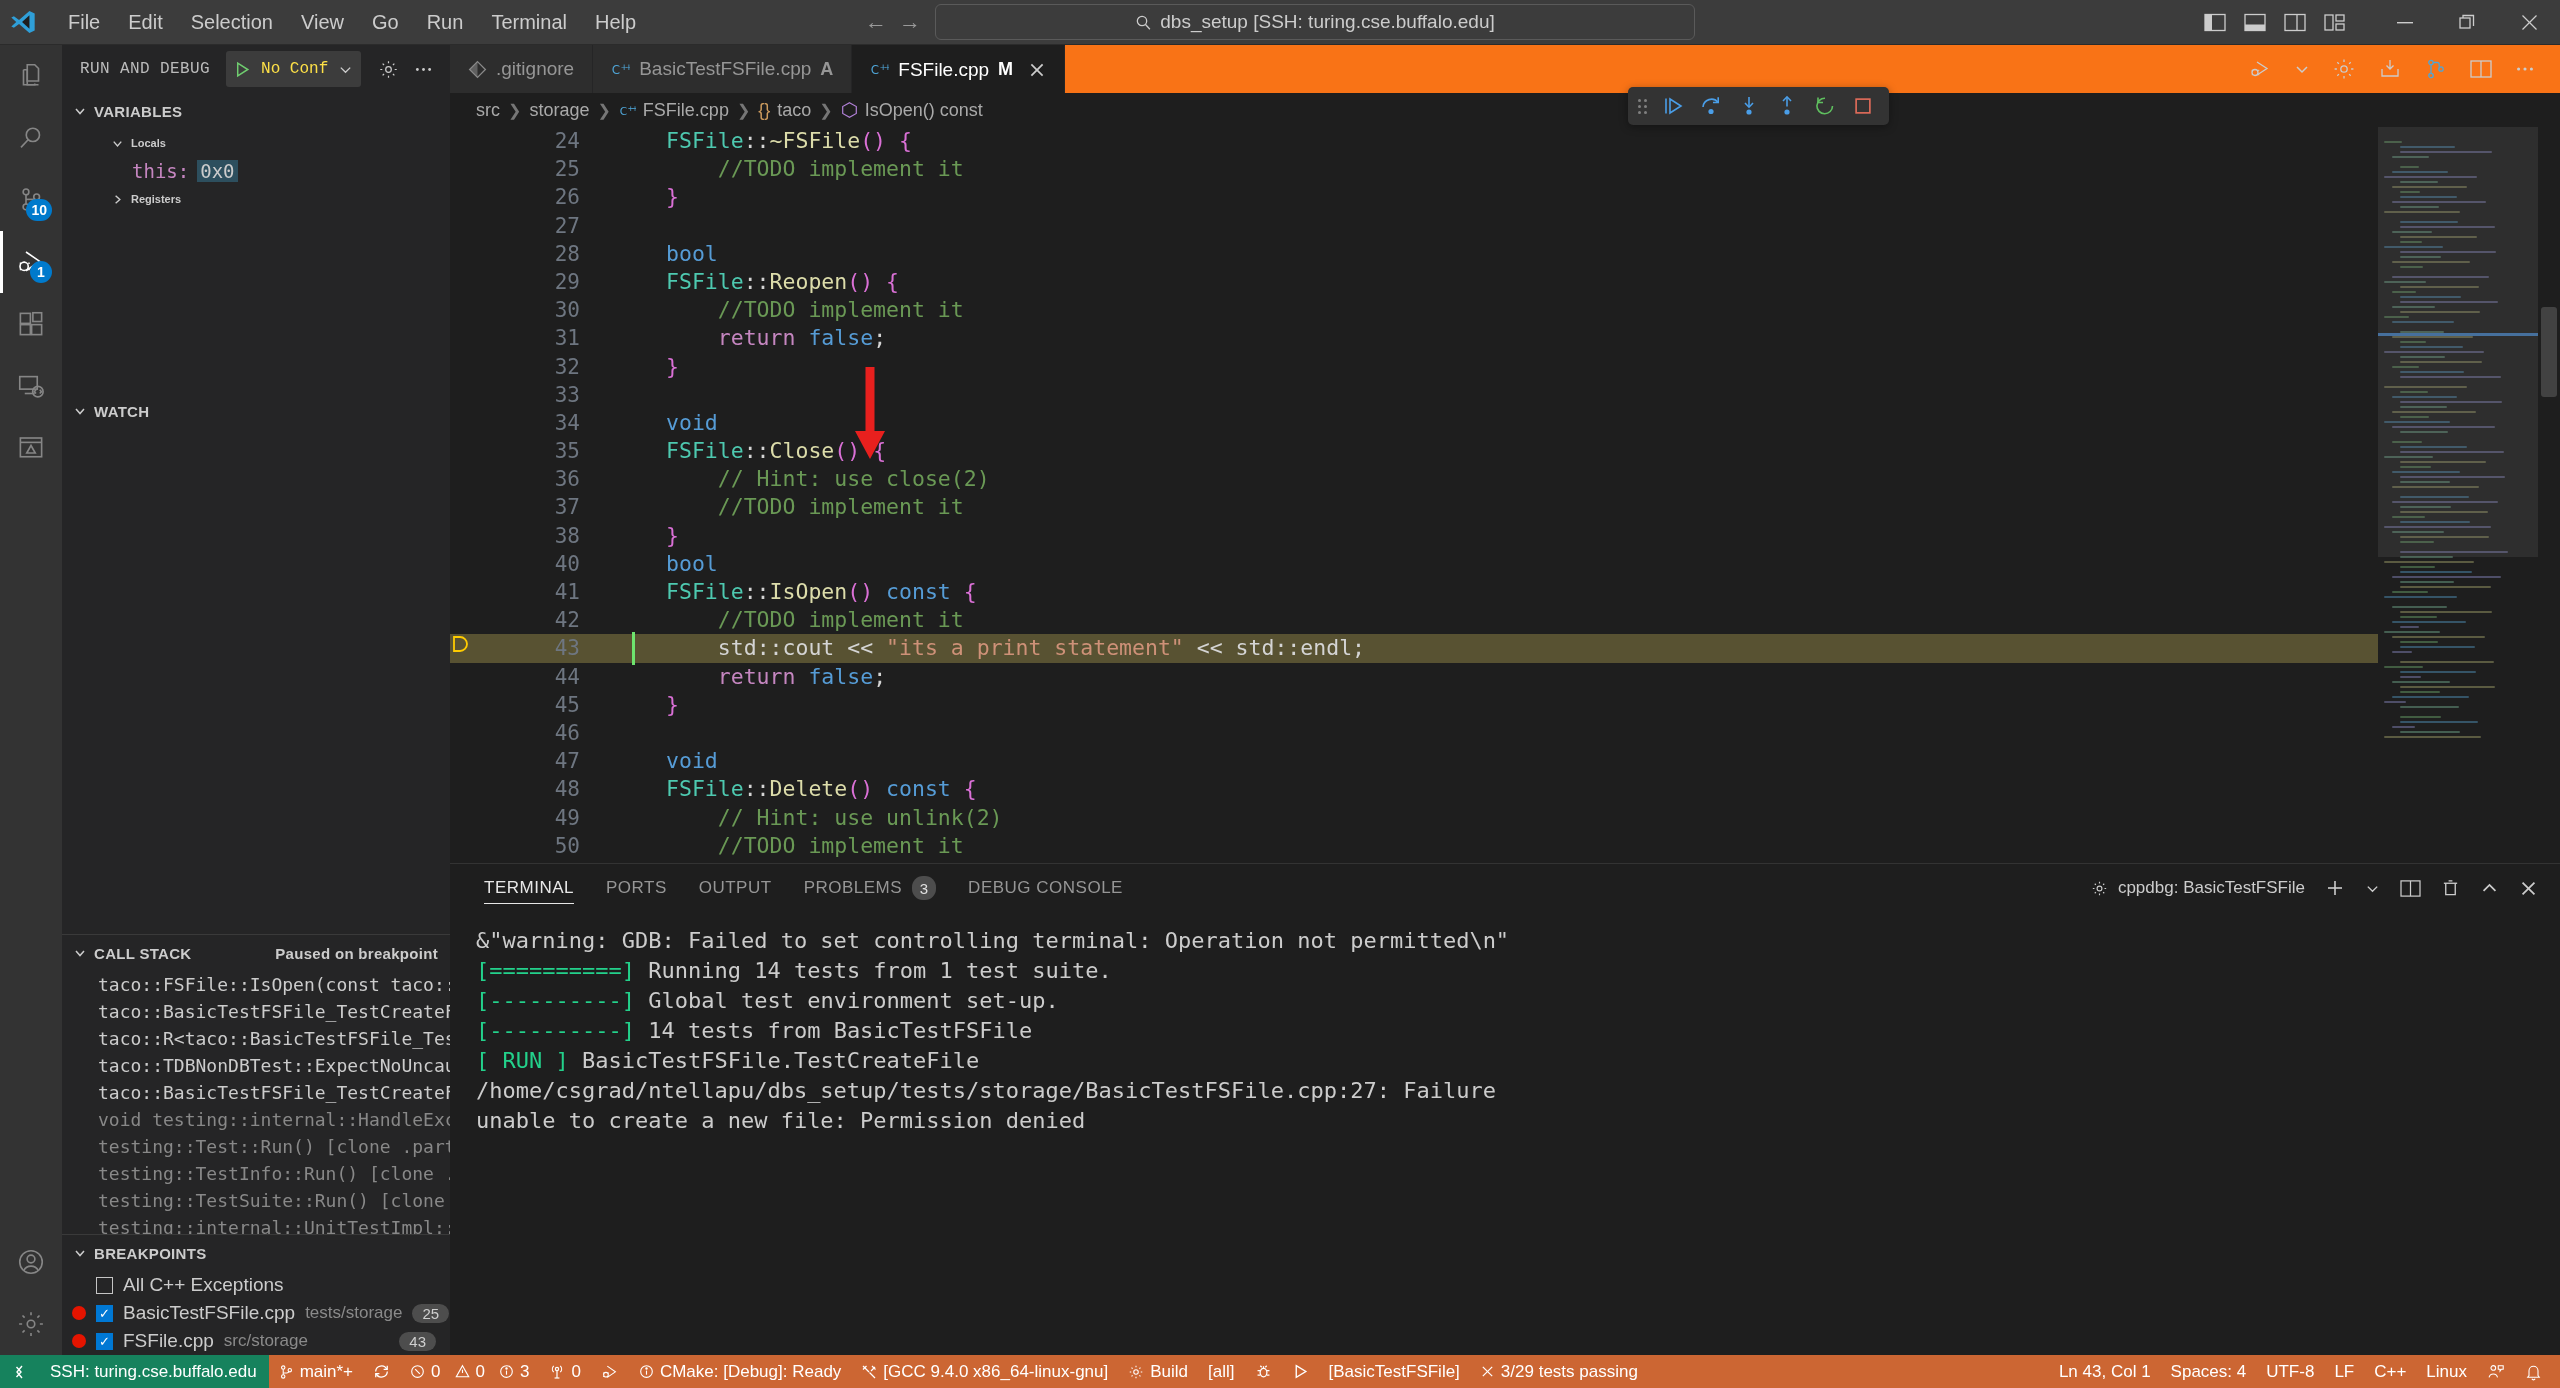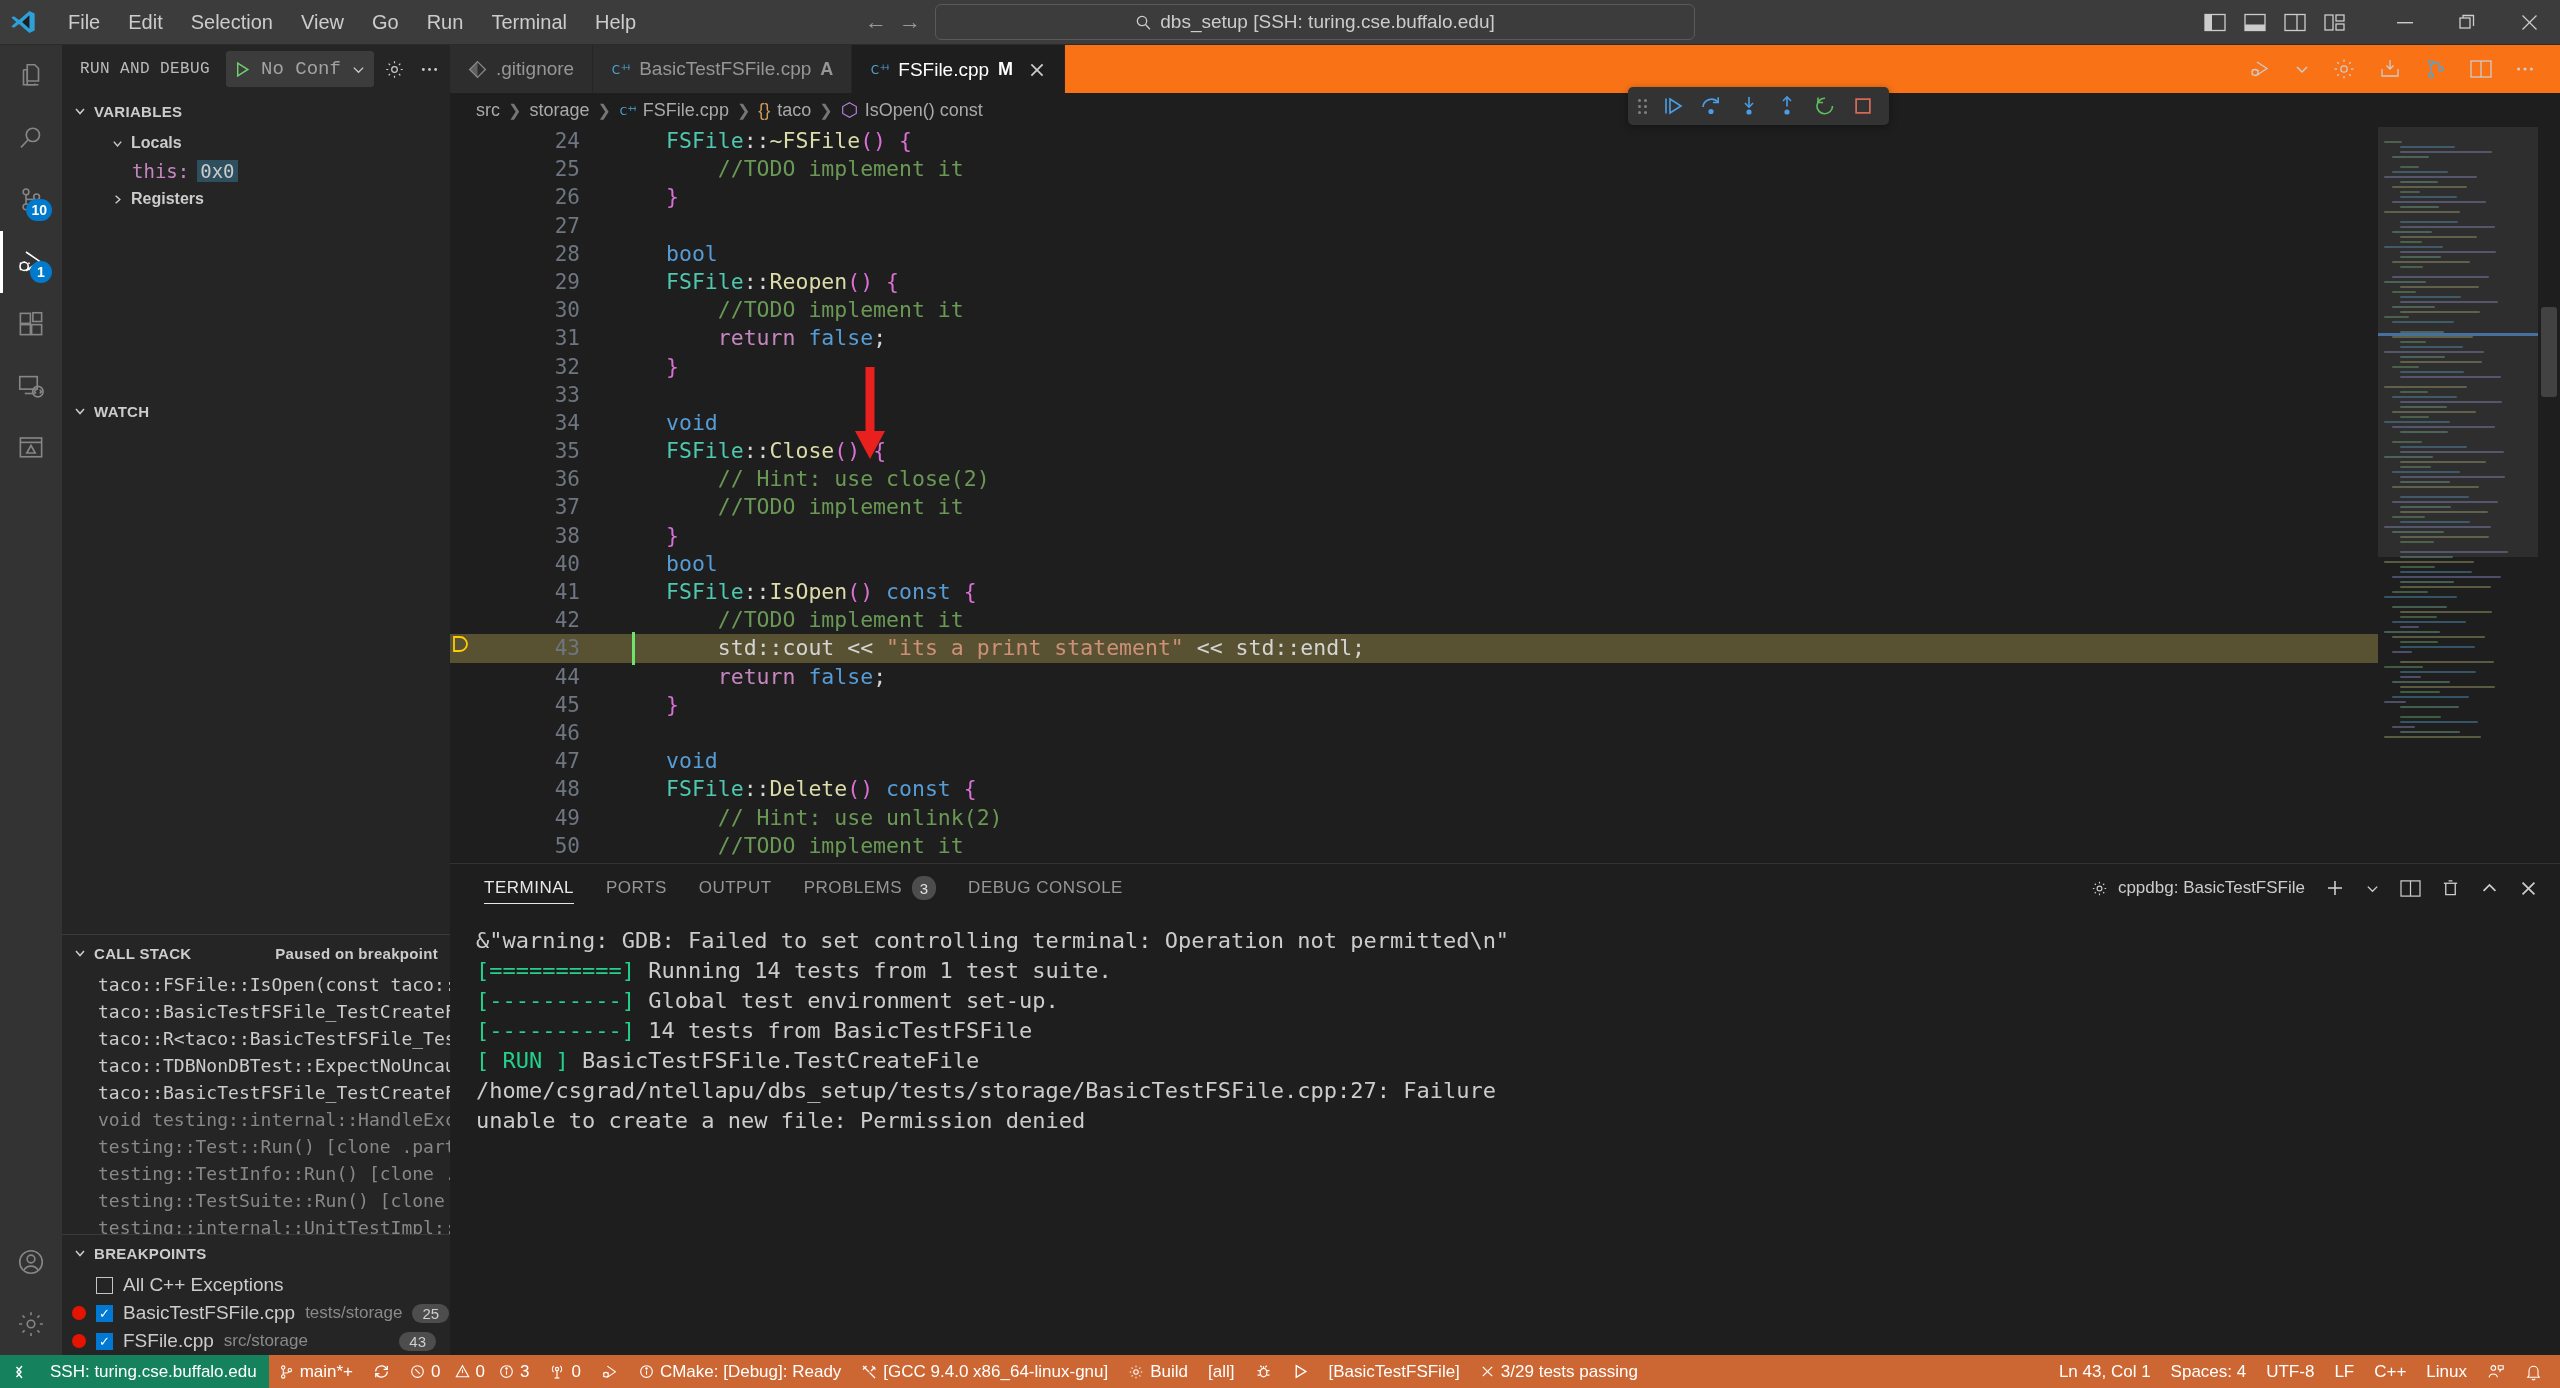--- a/index.html
+++ b/index.html
@@ -69,35 +69,35 @@
   .sb-header {
     height: 48px; display: flex; align-items: center; padding: 0 10px 0 18px; gap: 10px;
     flex: none;
     font-family: Liberation Mono, monospace;
   }
   .sb-title { font-size: 16px; letter-spacing: .4px; color: #bbbbbb; white-space: nowrap; }
   .runconf {
     display: flex; align-items: center; gap: 10px; background: #3c3c3c; height: 36px;
     padding: 0 8px; border-radius: 3px; margin-left: 6px;
   }
-  .runconf-label { font-size: 19px; color: #a3a3a3; white-space: nowrap; }
+  .runconf-label { font-size: 16px; color: #fde047; white-space: nowrap; }
   .sb-h-icons { margin-left: auto; display: flex; gap: 14px; color: #cccccc; align-items:center; padding-right:6px;}
 
   .section-head {
     display: flex; align-items: center; gap: 6px; height: 36px; padding-left: 10px;
     font-size: 15px; font-weight: bold; color: #cccccc; letter-spacing: .3px; flex: none;
   }
   .section-head .spacer { margin-left: auto; }
   .paused-label { font-size: 15px; font-weight: bold; color: #cccccc; padding-right: 12px; }
 
   .tree-row { display: flex; align-items: center; height: 28px; padding-left: 28px; font-size: 19px;
     font-family: "DejaVu Sans Mono", monospace; white-space: nowrap; }
   .tree-row.sub { padding-left: 48px; }
   .tree-row.deep { padding-left: 70px; }
-  .tw-bold { font-weight: bold; font-family: "Liberation Sans", sans-serif; font-size: 16px;}
+  .tw-bold { font-weight: bold; font-family: "Liberation Sans", sans-serif; font-size: 11px;}
   .var-name { color: #c586c0; }
   .var-val { color: #cccccc; background: #2d4f5e; padding: 0 3px; }
 
   .vars-pane { height: 300px; overflow: hidden; flex: none;}
   .watch-pane { flex: 1; min-height: 0; }
   .callstack-pane { height: 300px; flex:none; overflow: hidden; border-top: 1px solid #3a3a3a;}
   .cs-row {
     display: flex; align-items: center; height: 27px; padding-left: 36px; font-size: 18px;
     font-family: "DejaVu Sans Mono", monospace; white-space: nowrap; overflow: hidden;
   }

